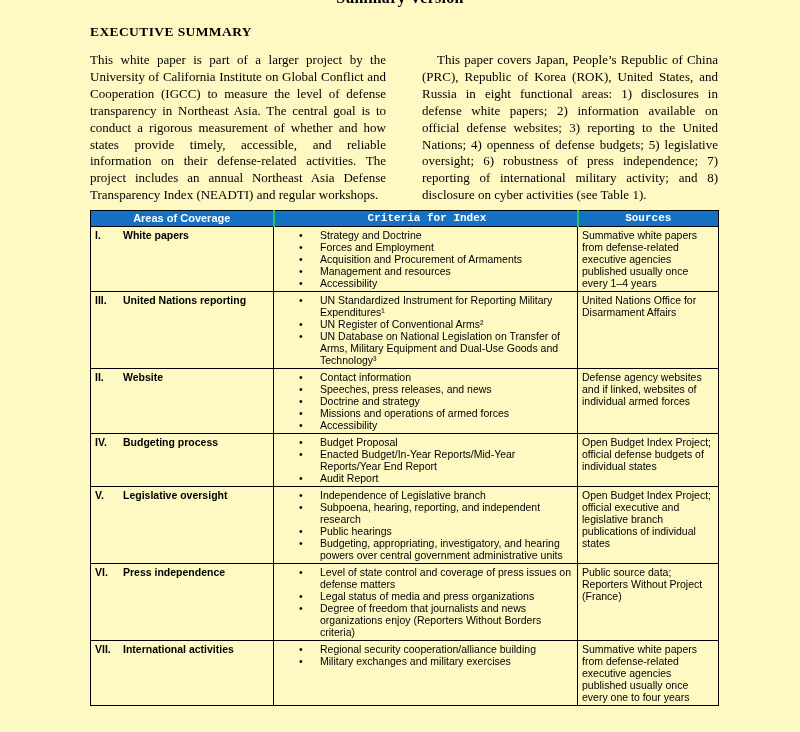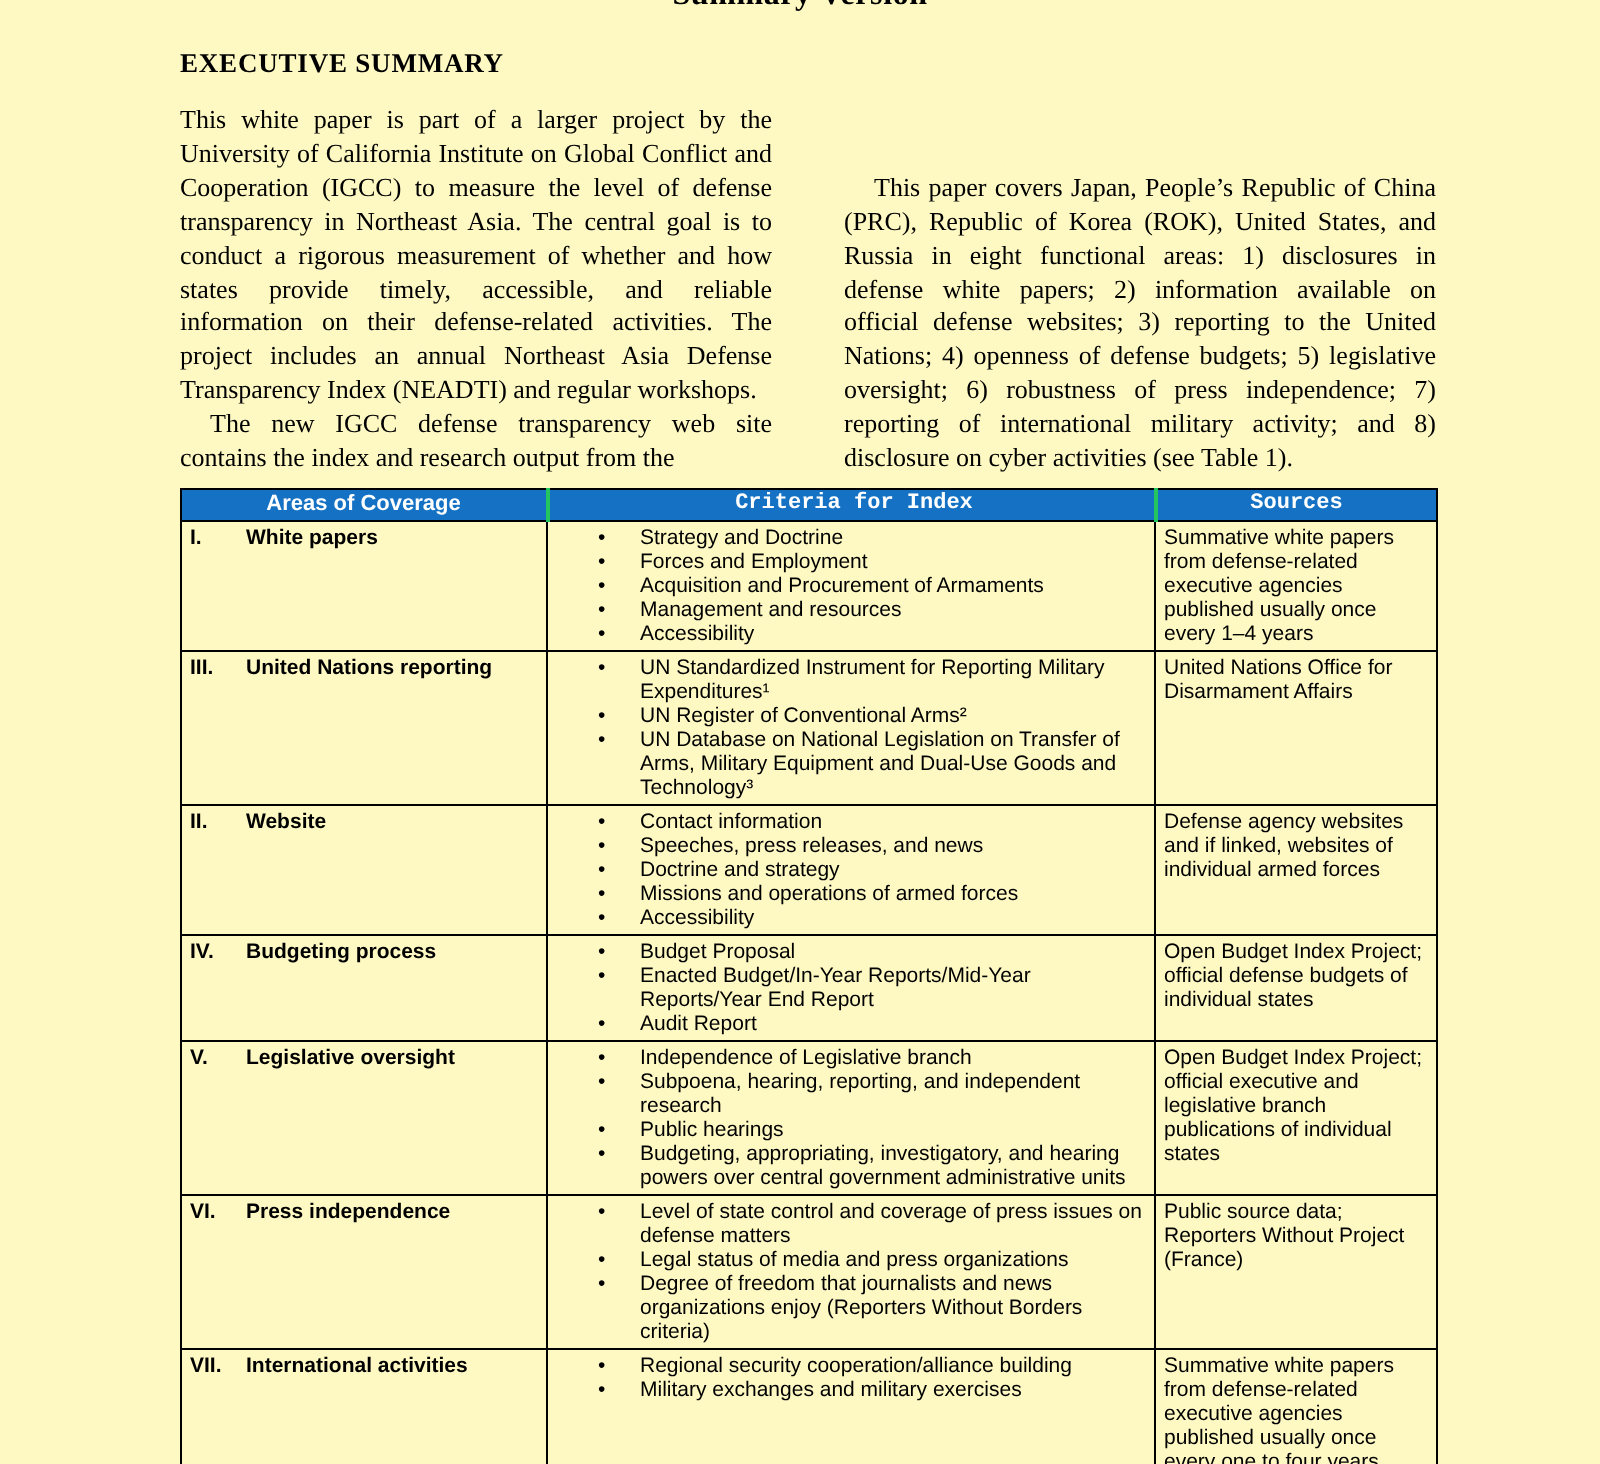--- a/index.html
+++ b/index.html
@@ -30,21 +30,20 @@
     letter-spacing: 0.4px;
     margin: 17px 0 0 0;
   }
   .body-cols {
     display: flex;
     gap: 36px;
     margin-top: 12px;
     font-size: 13px;
     line-height: 16.9px;
     text-align: justify;
-    align-items: flex-end;
   }
   .body-cols .col { flex: 1; min-width: 0; }
   .body-cols p { margin: 0; overflow-wrap: break-word; }
   .body-cols p.indent { text-indent: 15px; }
 
   .table-caption {
     font-weight: bold;
     font-size: 12.5px;
     margin-top: 26px;
   }
@@ -102,21 +101,20 @@
 
 <div class="page">
   <div class="top-title">Summary Version</div>
 
   <div class="content">
     <div class="section-heading">EXECUTIVE SUMMARY</div>
 
     <div class="body-cols">
       <div class="col">
         <p>This white paper is part of a larger project by the University of California Institute on Global Conflict and Cooperation (IGCC) to measure the level of defense transparency in Northeast Asia. The central goal is to conduct a rigorous measurement of whether and how states provide timely, accessible, and reliable information on their defense-related activities. The project includes an annual Northeast Asia Defense Transparency Index (NEADTI) and regular workshops.</p>
-        <p class="indent">The new IGCC defense transparency web site contains the index and research output from the</p>
       </div>
       <div class="col">
         <p class="indent">This paper covers Japan, People’s Republic of China (PRC), Republic of Korea (ROK), United States, and Russia in eight functional areas: 1) disclosures in defense white papers; 2) information available on official defense websites; 3) reporting to the United Nations; 4) openness of defense budgets; 5) legislative oversight; 6) robustness of press independence; 7) reporting of international military activity; and 8) disclosure on cyber activities (see Table 1).</p>
       </div>
     </div>
 
 
     <table class="summary">
       <colgroup>
         <col style="width:183px">

